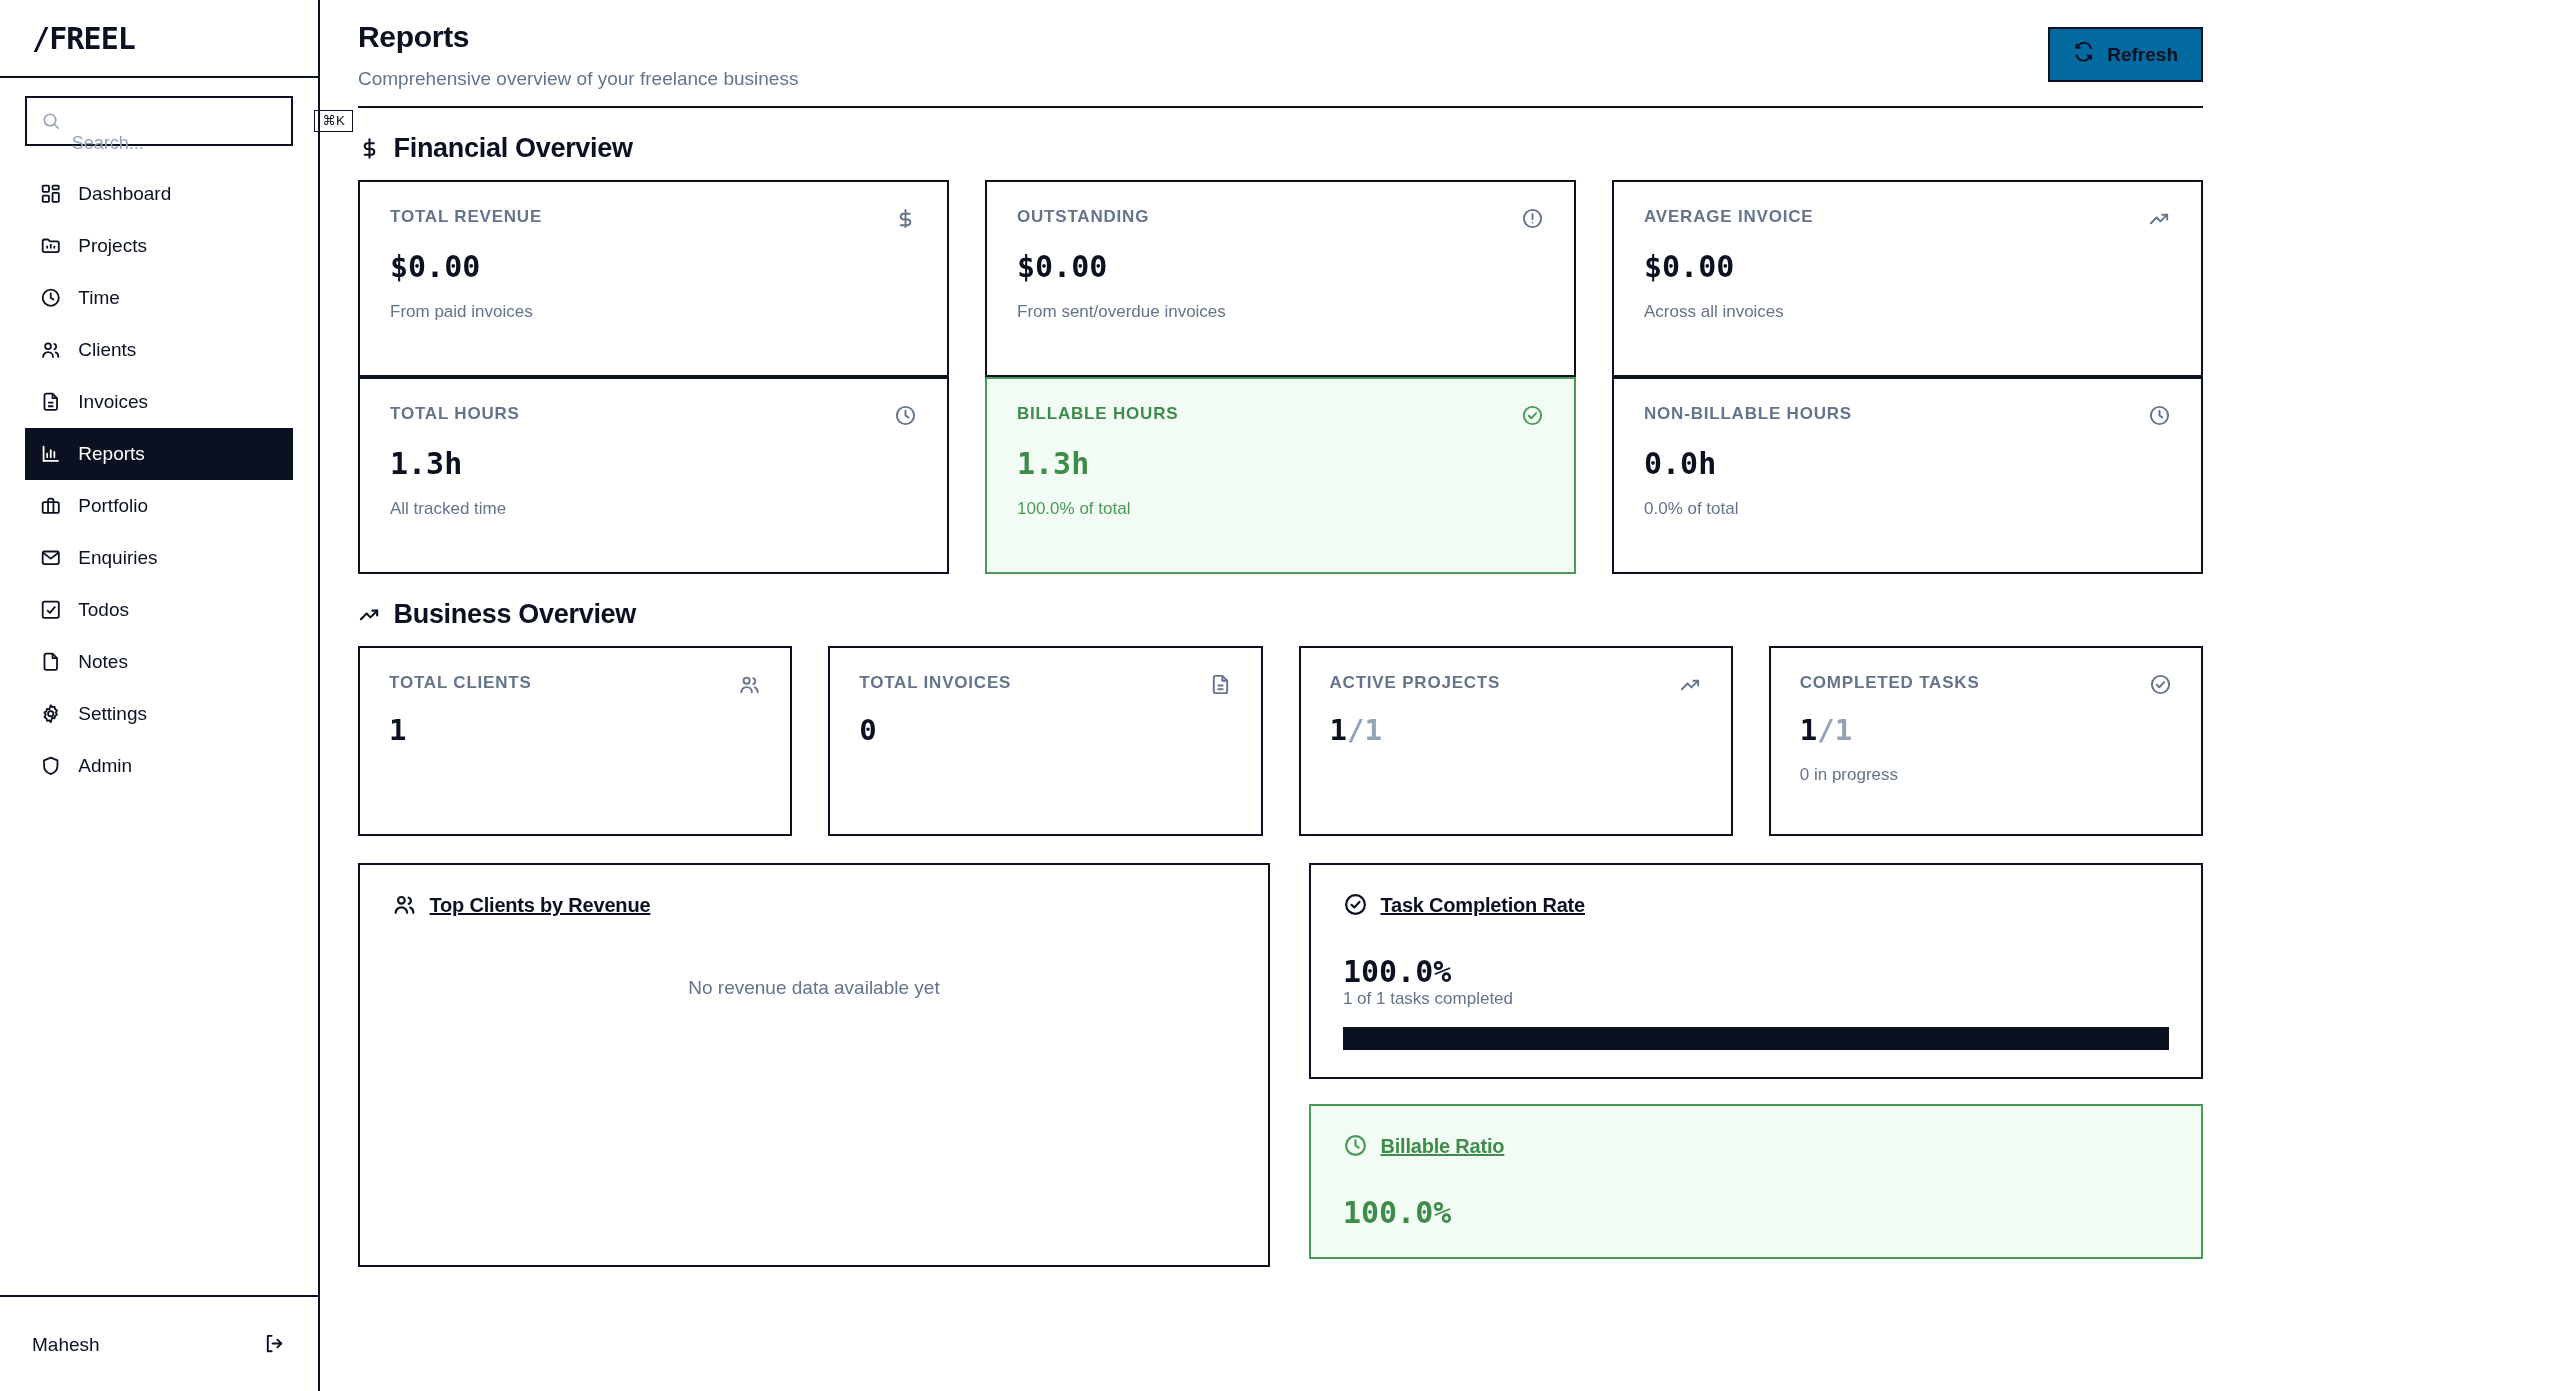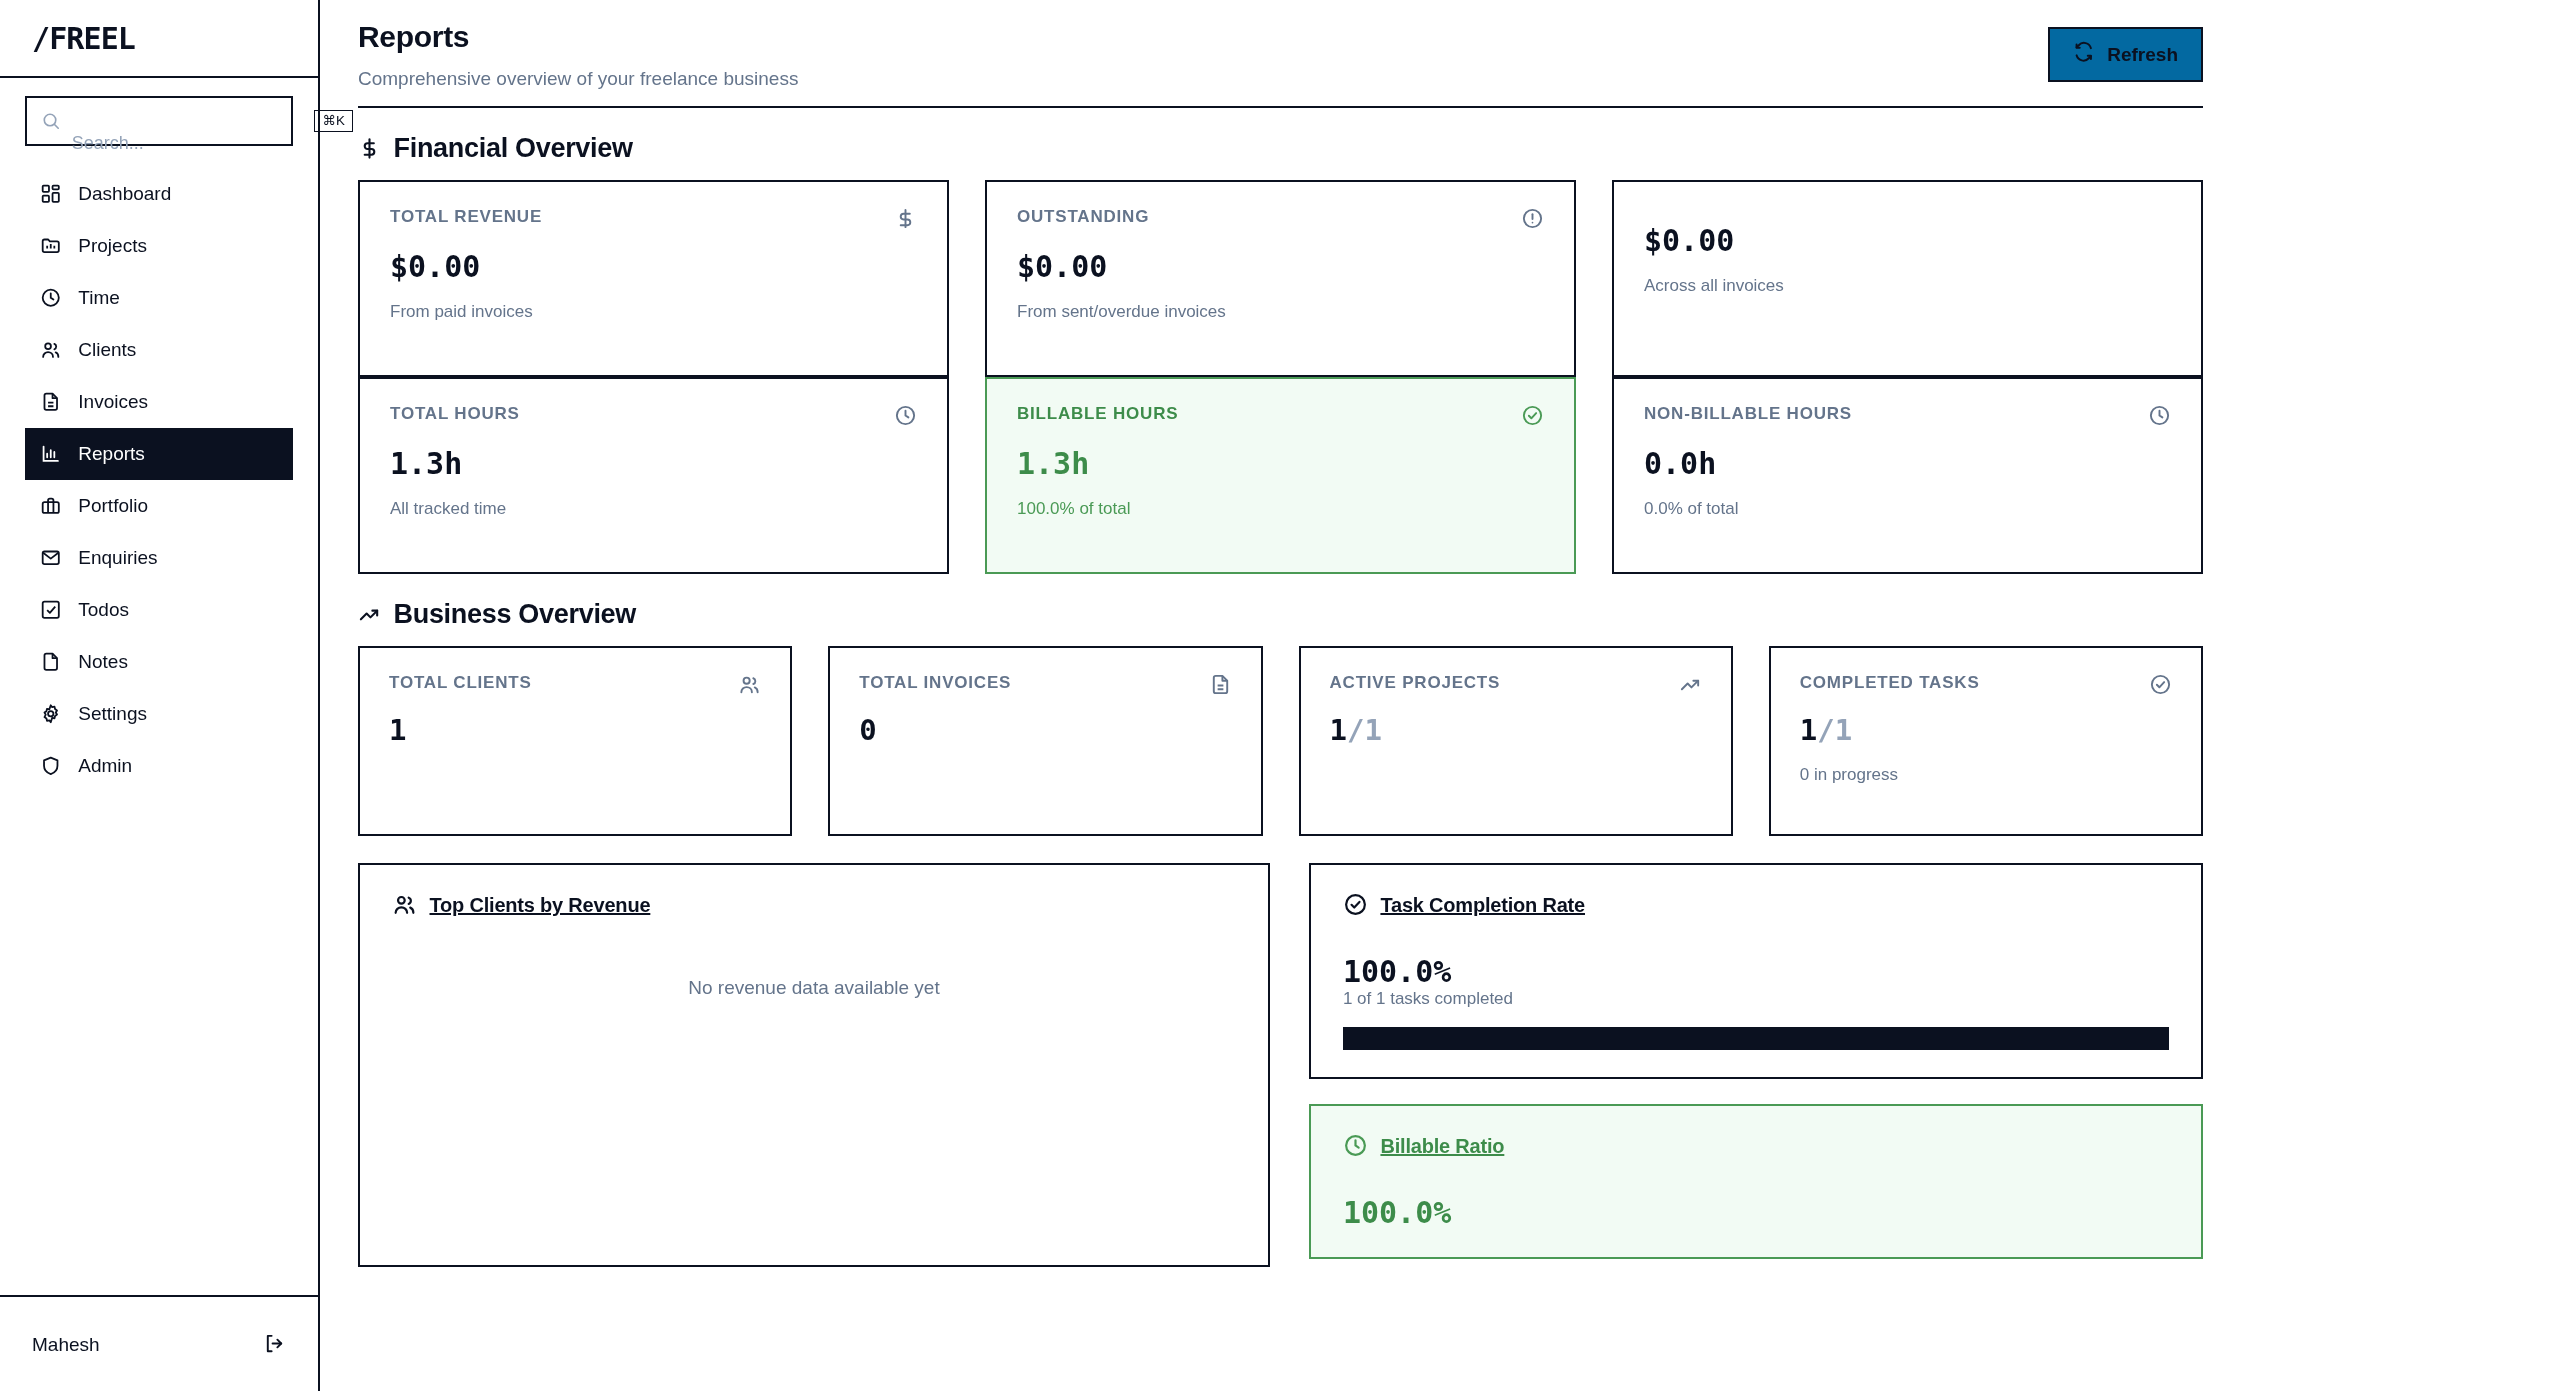--- a/index.html
+++ b/index.html
@@ -362,20 +362,29 @@
                 <path d="M12 7.5v5"></path>
                 <circle cx="12" cy="16.3" r="0.9" fill="#64748b" stroke="none"></circle>
               </svg>
           </span>
         </div>
         <div class="stat-value">$0.00</div>
         <div class="stat-hint">From sent/overdue invoices</div>
       </div>
 
       <div class="stat-card">
+        <div class="stat-top">
+          <span class="stat-label">AVERAGE INVOICE</span>
+          <span class="icon-slate">
+            <svg viewBox="0 0 24 24" width="23" height="23" fill="none" stroke="#64748b" stroke-width="2" stroke-linecap="round" stroke-linejoin="round">
+                <path d="M3 17l6-6 4 4 7-7"></path>
+                <path d="M15 8h5v5"></path>
+              </svg>
+          </span>
+        </div>
         <div class="stat-value">$0.00</div>
         <div class="stat-hint">Across all invoices</div>
       </div>
     </div>
 
 
     <div class="grid3">
       <div class="stat-card">
         <div class="stat-top">
           <span class="stat-label">TOTAL HOURS</span>

